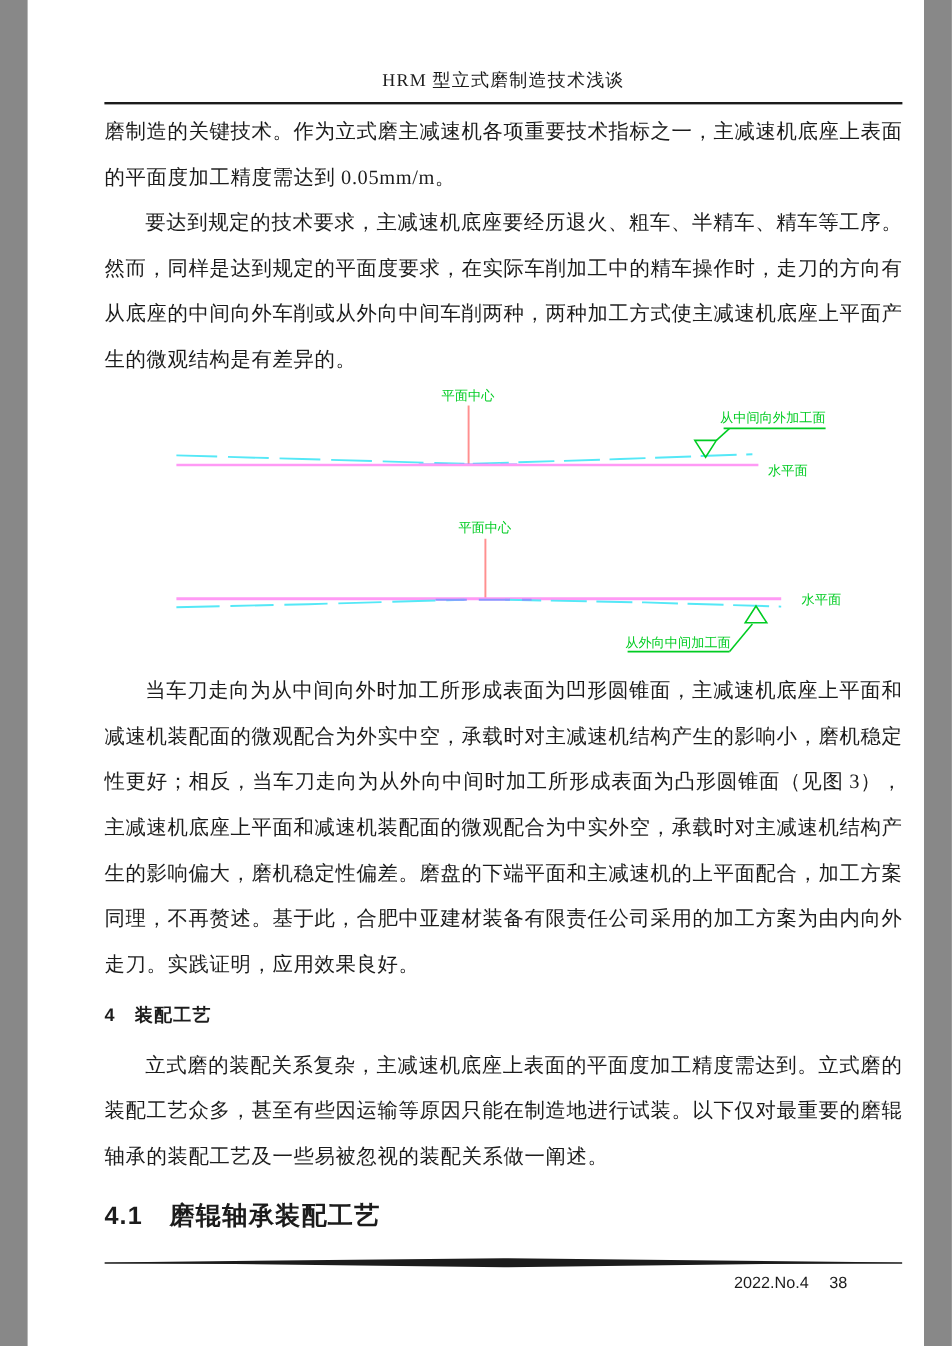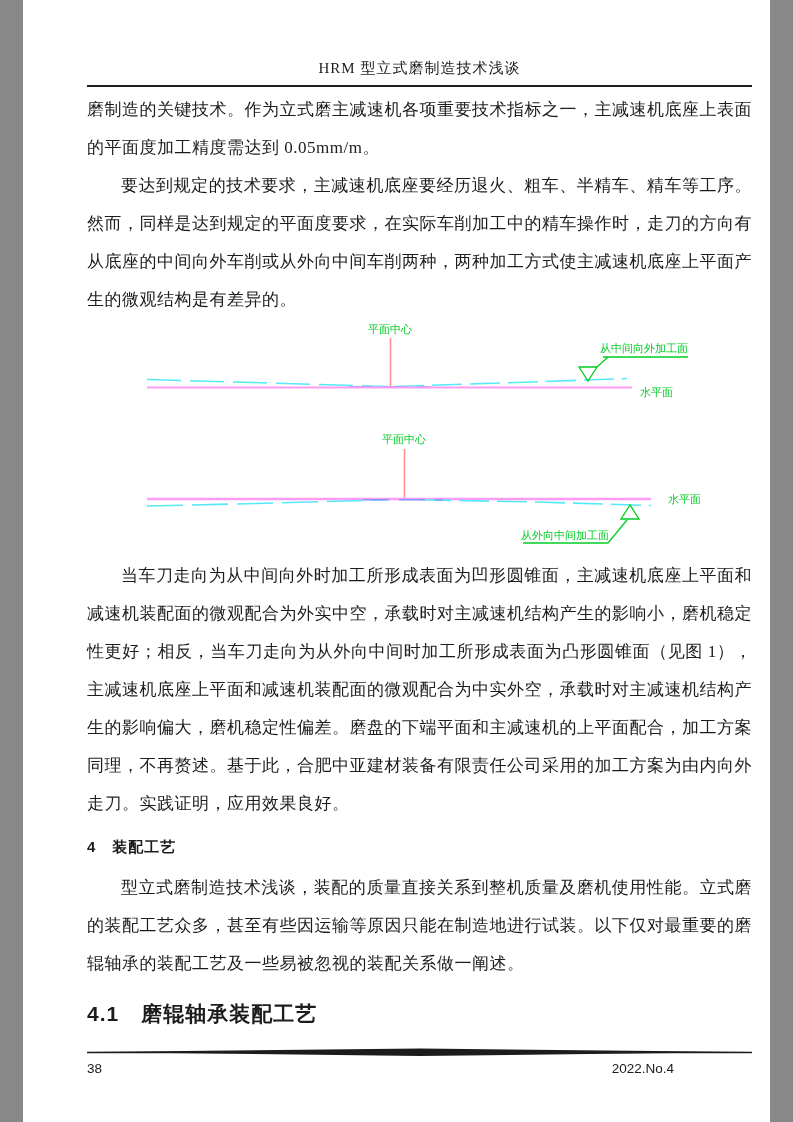--- a/index.html
+++ b/index.html
@@ -71,21 +71,21 @@
     top:1048px;
   }
   .footer-rule-svg{ display:block; }
   .footer-row{
     position:relative;
     font-family:"Liberation Sans","DejaVu Sans",sans-serif;
     font-size:13.5px;
     line-height:20px;
     margin-top:2px;
   }
-  .page-num{ text-align:left; }
+  .page-num{ text-align:right; }
   .issue{
     position:absolute;
     right:32px;top:0;
   }
   .glabel{
     font-family:"Liberation Sans","DejaVu Sans",sans-serif;
     font-size:11px;
   }
 </style>
 </head>
@@ -128,25 +128,25 @@
         <line x1="276" y1="180.8" x2="356" y2="180.8" stroke="#8b97ff" stroke-width="1.6" stroke-dasharray="26 10"></line>
 
         <polygon points="543,186 534,200 552,200" fill="none" stroke="#00cc22" stroke-width="1.3"></polygon>
         <line x1="540" y1="201" x2="521" y2="224" stroke="#00cc22" stroke-width="1.3"></line>
         <line x1="436" y1="224" x2="521" y2="224" stroke="#00cc22" stroke-width="1.3"></line>
         <text class="glabel" x="478" y="220" text-anchor="middle" fill="#00cc22">从外向中间加工面</text>
         <text class="glabel" x="581" y="184" fill="#00cc22">水平面</text>
       </svg>
     </div>
 
-    <p class="body-par indent">当车刀走向为从中间向外时加工所形成表面为凹形圆锥面，主减速机底座上平面和减速机装配面的微观配合为外实中空，承载时对主减速机结构产生的影响小，磨机稳定性更好；相反，当车刀走向为从外向中间时加工所形成表面为凸形圆锥面（见图 1），主减速机底座上平面和减速机装配面的微观配合为中实外空，承载时对主减速机结构产生的影响偏大，磨机稳定性偏差。磨盘的下端平面和主减速机的上平面配合，加工方案同理，不再赘述。基于此，合肥中亚建材装备有限责任公司采用的加工方案为由内向外走刀。实践证明，应用效果良好。</p>
+    <p class="body-par indent">当车刀走向为从中间向外时加工所形成表面为凹形圆锥面，主减速机底座上平面和减速机装配面的微观配合为外实中空，承载时对主减速机结构产生的影响小，磨机稳定性更好；相反，当车刀走向为从外向中间时加工所形成表面为凸形圆锥面（见图 3），主减速机底座上平面和减速机装配面的微观配合为中实外空，承载时对主减速机结构产生的影响偏大，磨机稳定性偏差。磨盘的下端平面和主减速机的上平面配合，加工方案同理，不再赘述。基于此，合肥中亚建材装备有限责任公司采用的加工方案为由内向外走刀。实践证明，应用效果良好。</p>
 
     <h2 class="sec-head">4　装配工艺</h2>
 
-    <p class="body-par indent">型立式磨制造技术浅谈，装配的质量直接关系到整机质量及磨机使用性能。立式磨的装配工艺众多，甚至有些因运输等原因只能在制造地进行试装。以下仅对最重要的磨辊轴承的装配工艺及一些易被忽视的装配关系做一阐述。</p>
+    <p class="body-par indent">立式磨的装配关系复杂，主减速机底座上表面的平面度加工精度需达到。立式磨的装配工艺众多，甚至有些因运输等原因只能在制造地进行试装。以下仅对最重要的磨辊轴承的装配工艺及一些易被忽视的装配关系做一阐述。</p>
 
     <h3 class="subsec-head">4.1　磨辊轴承装配工艺</h3>
   </div>
 
   <div class="footer">
     <svg class="footer-rule-svg" width="665" height="9" viewBox="0 0 665 9">
       <line x1="0" y1="4.5" x2="665" y2="4.5" stroke="#1c1c1c" stroke-width="1.4"></line>
       <polygon points="0,4 333,0.5 665,4 333,8" fill="#1c1c1c"></polygon>
     </svg>
     <div class="footer-row">

